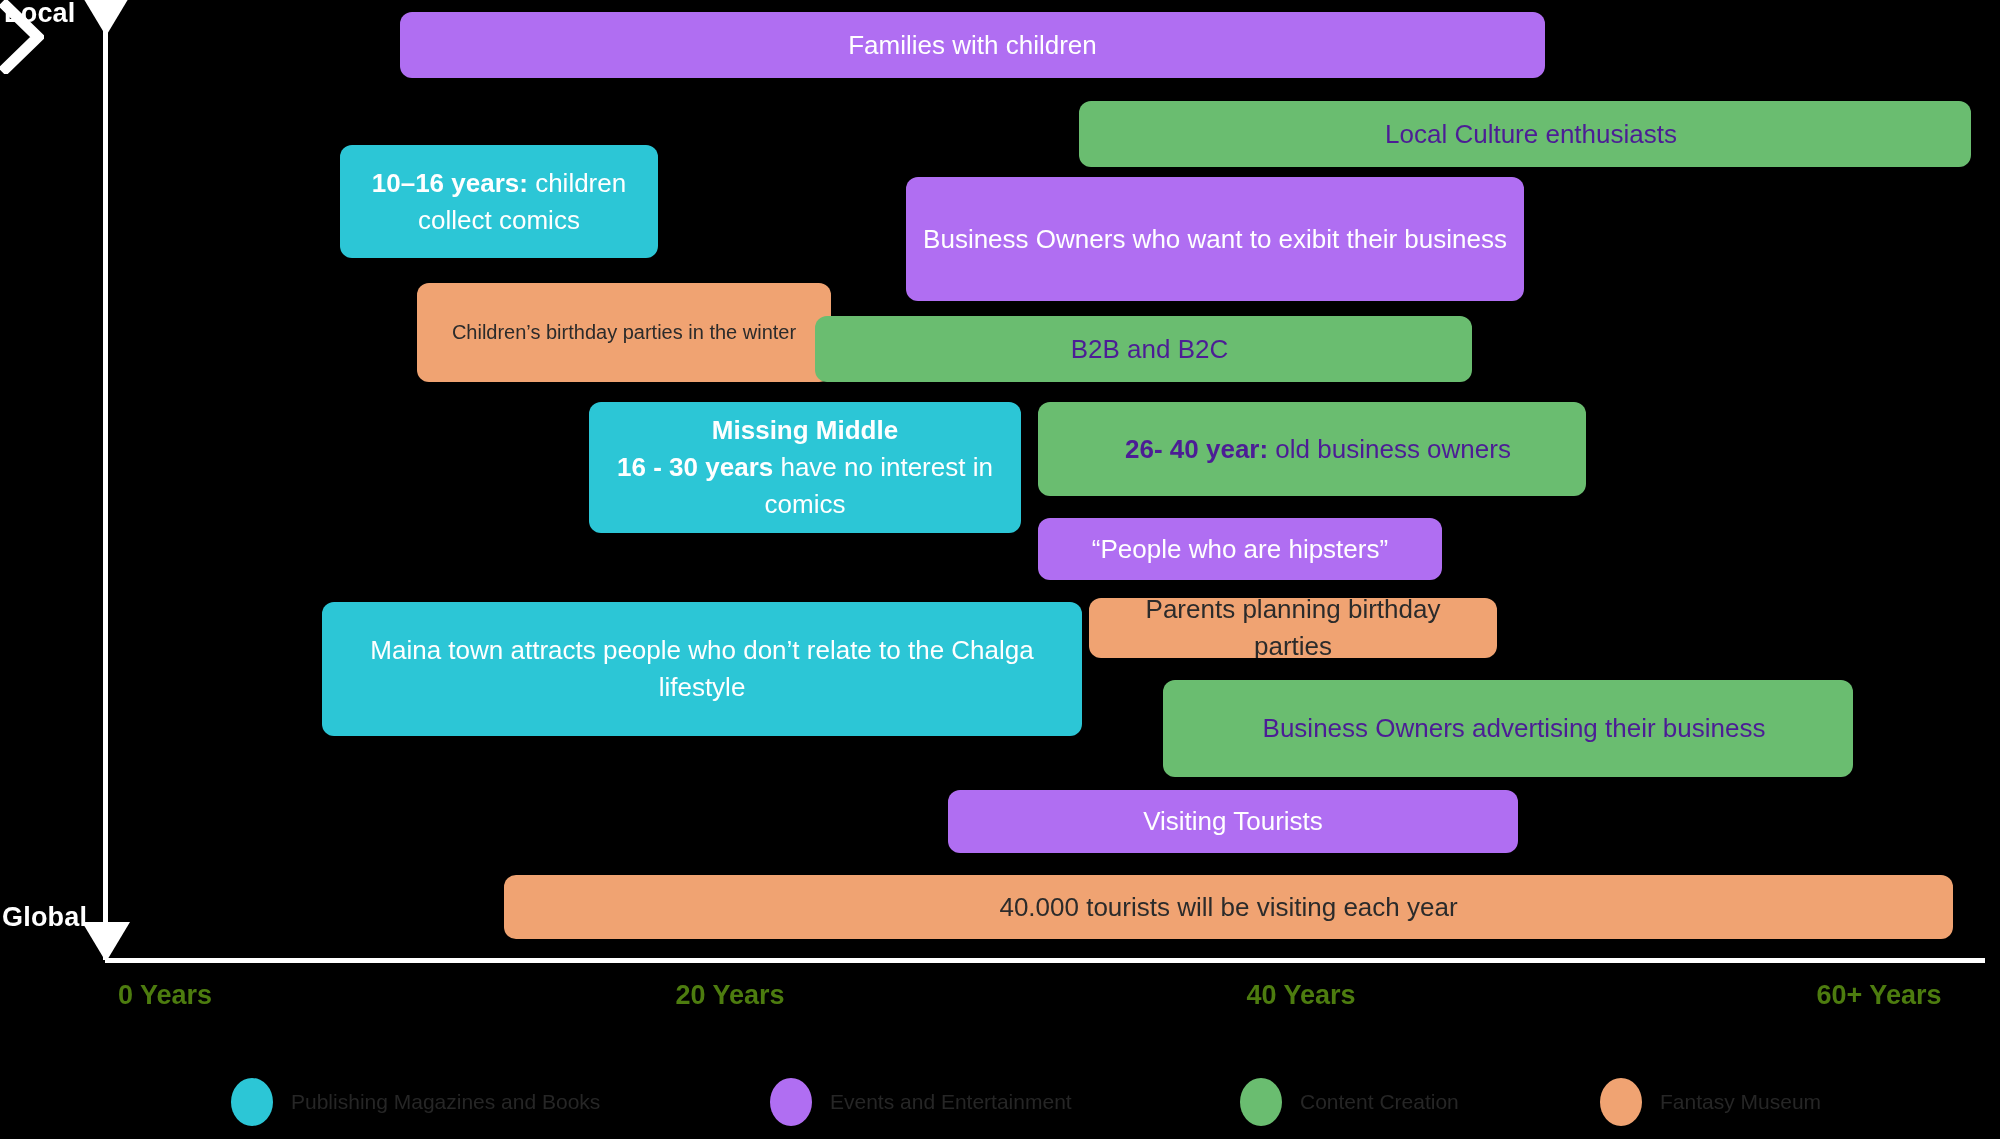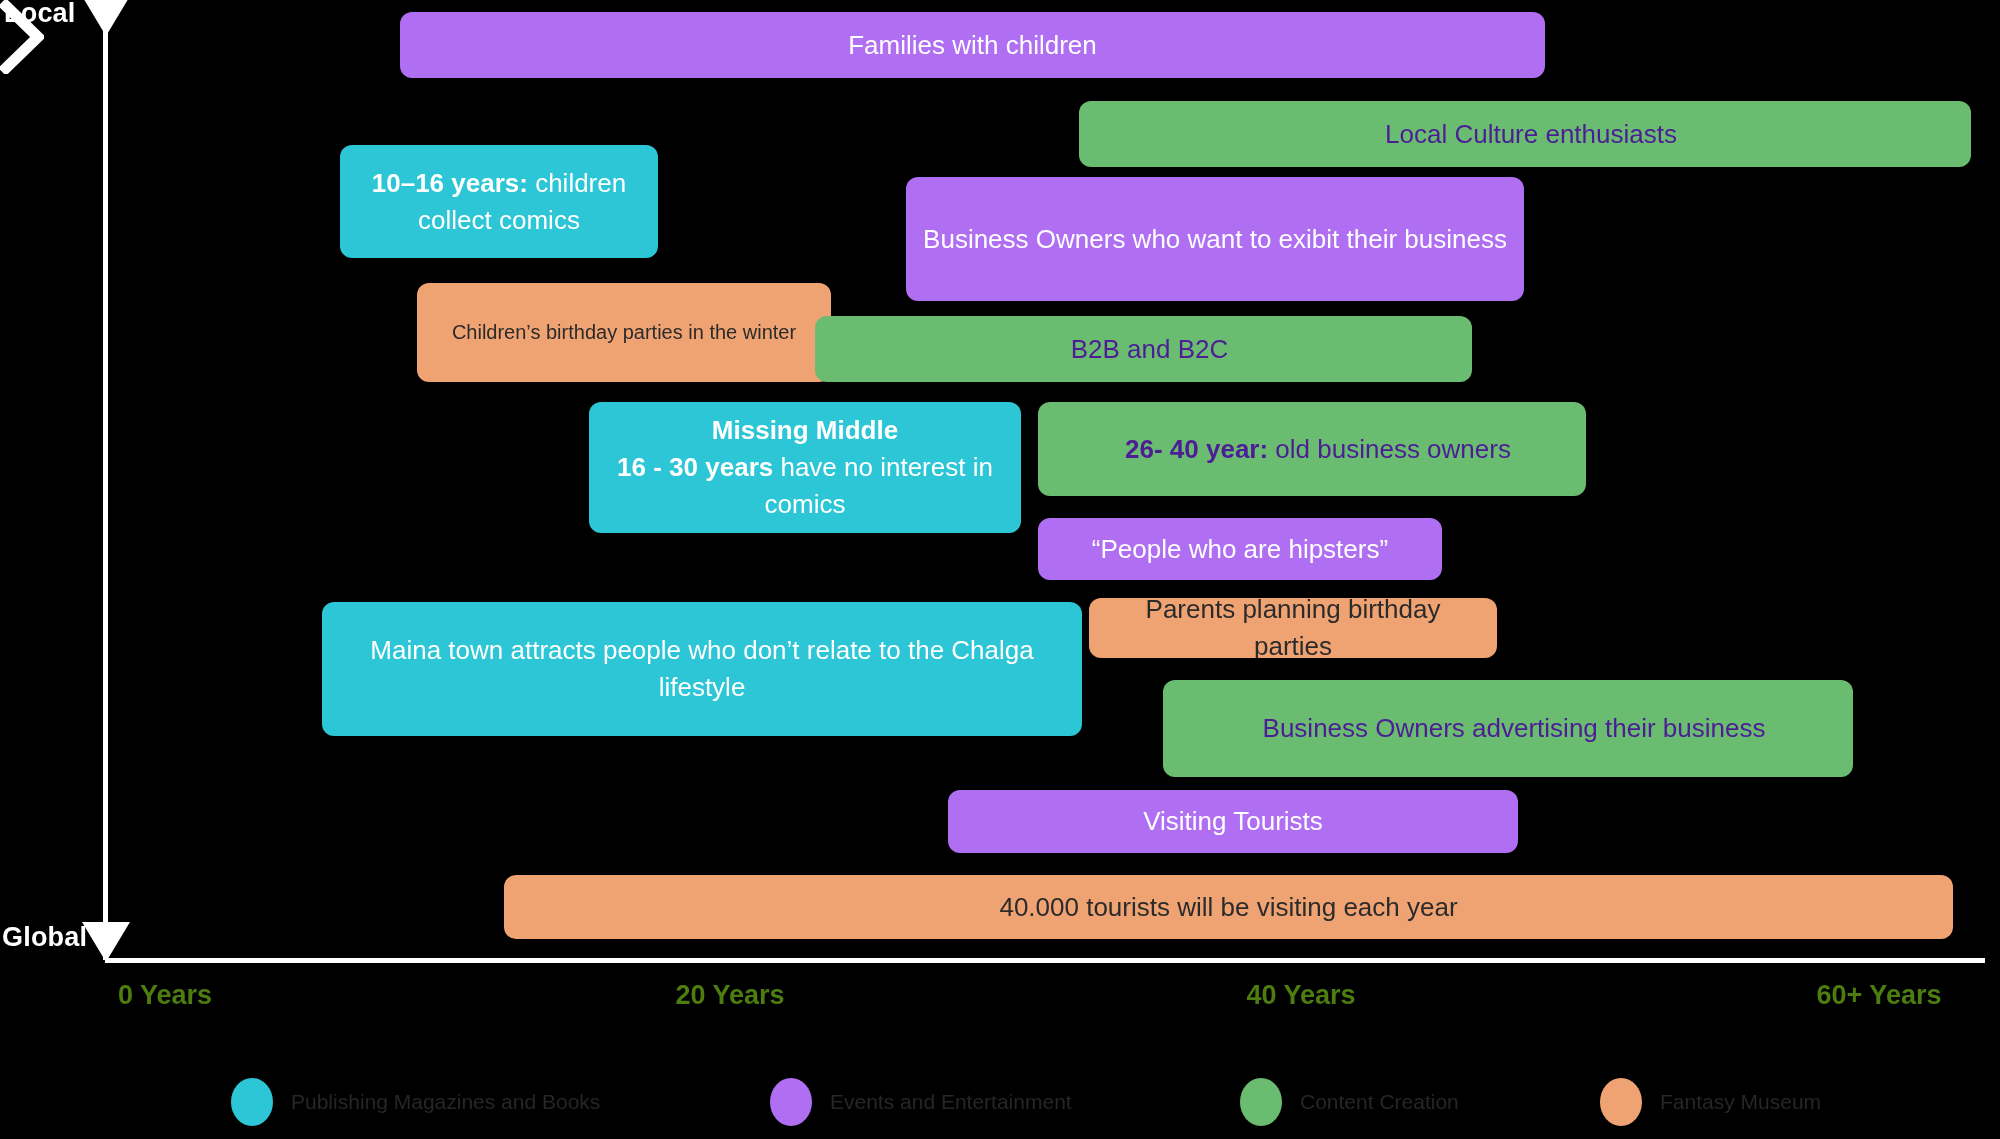--- a/index.html
+++ b/index.html
@@ -62,21 +62,21 @@
 
   .axis-end-label {
     position: absolute;
     color: #ffffff;
     font-size: 27px;
     font-weight: 700;
     letter-spacing: 0.2px;
     white-space: nowrap;
   }
   #label-local  { left: 4px;  top: -2px; }
-  #label-global { left: 2px;  top: 922px; }
+  #label-global { left: 2px;  top: 902px; }
 
   .x-tick-label {
     position: absolute;
     top: 980px;
     color: #4d7c0f;
     font-size: 27px;
     font-weight: 700;
     white-space: nowrap;
     transform: translateX(-50%);
   }

